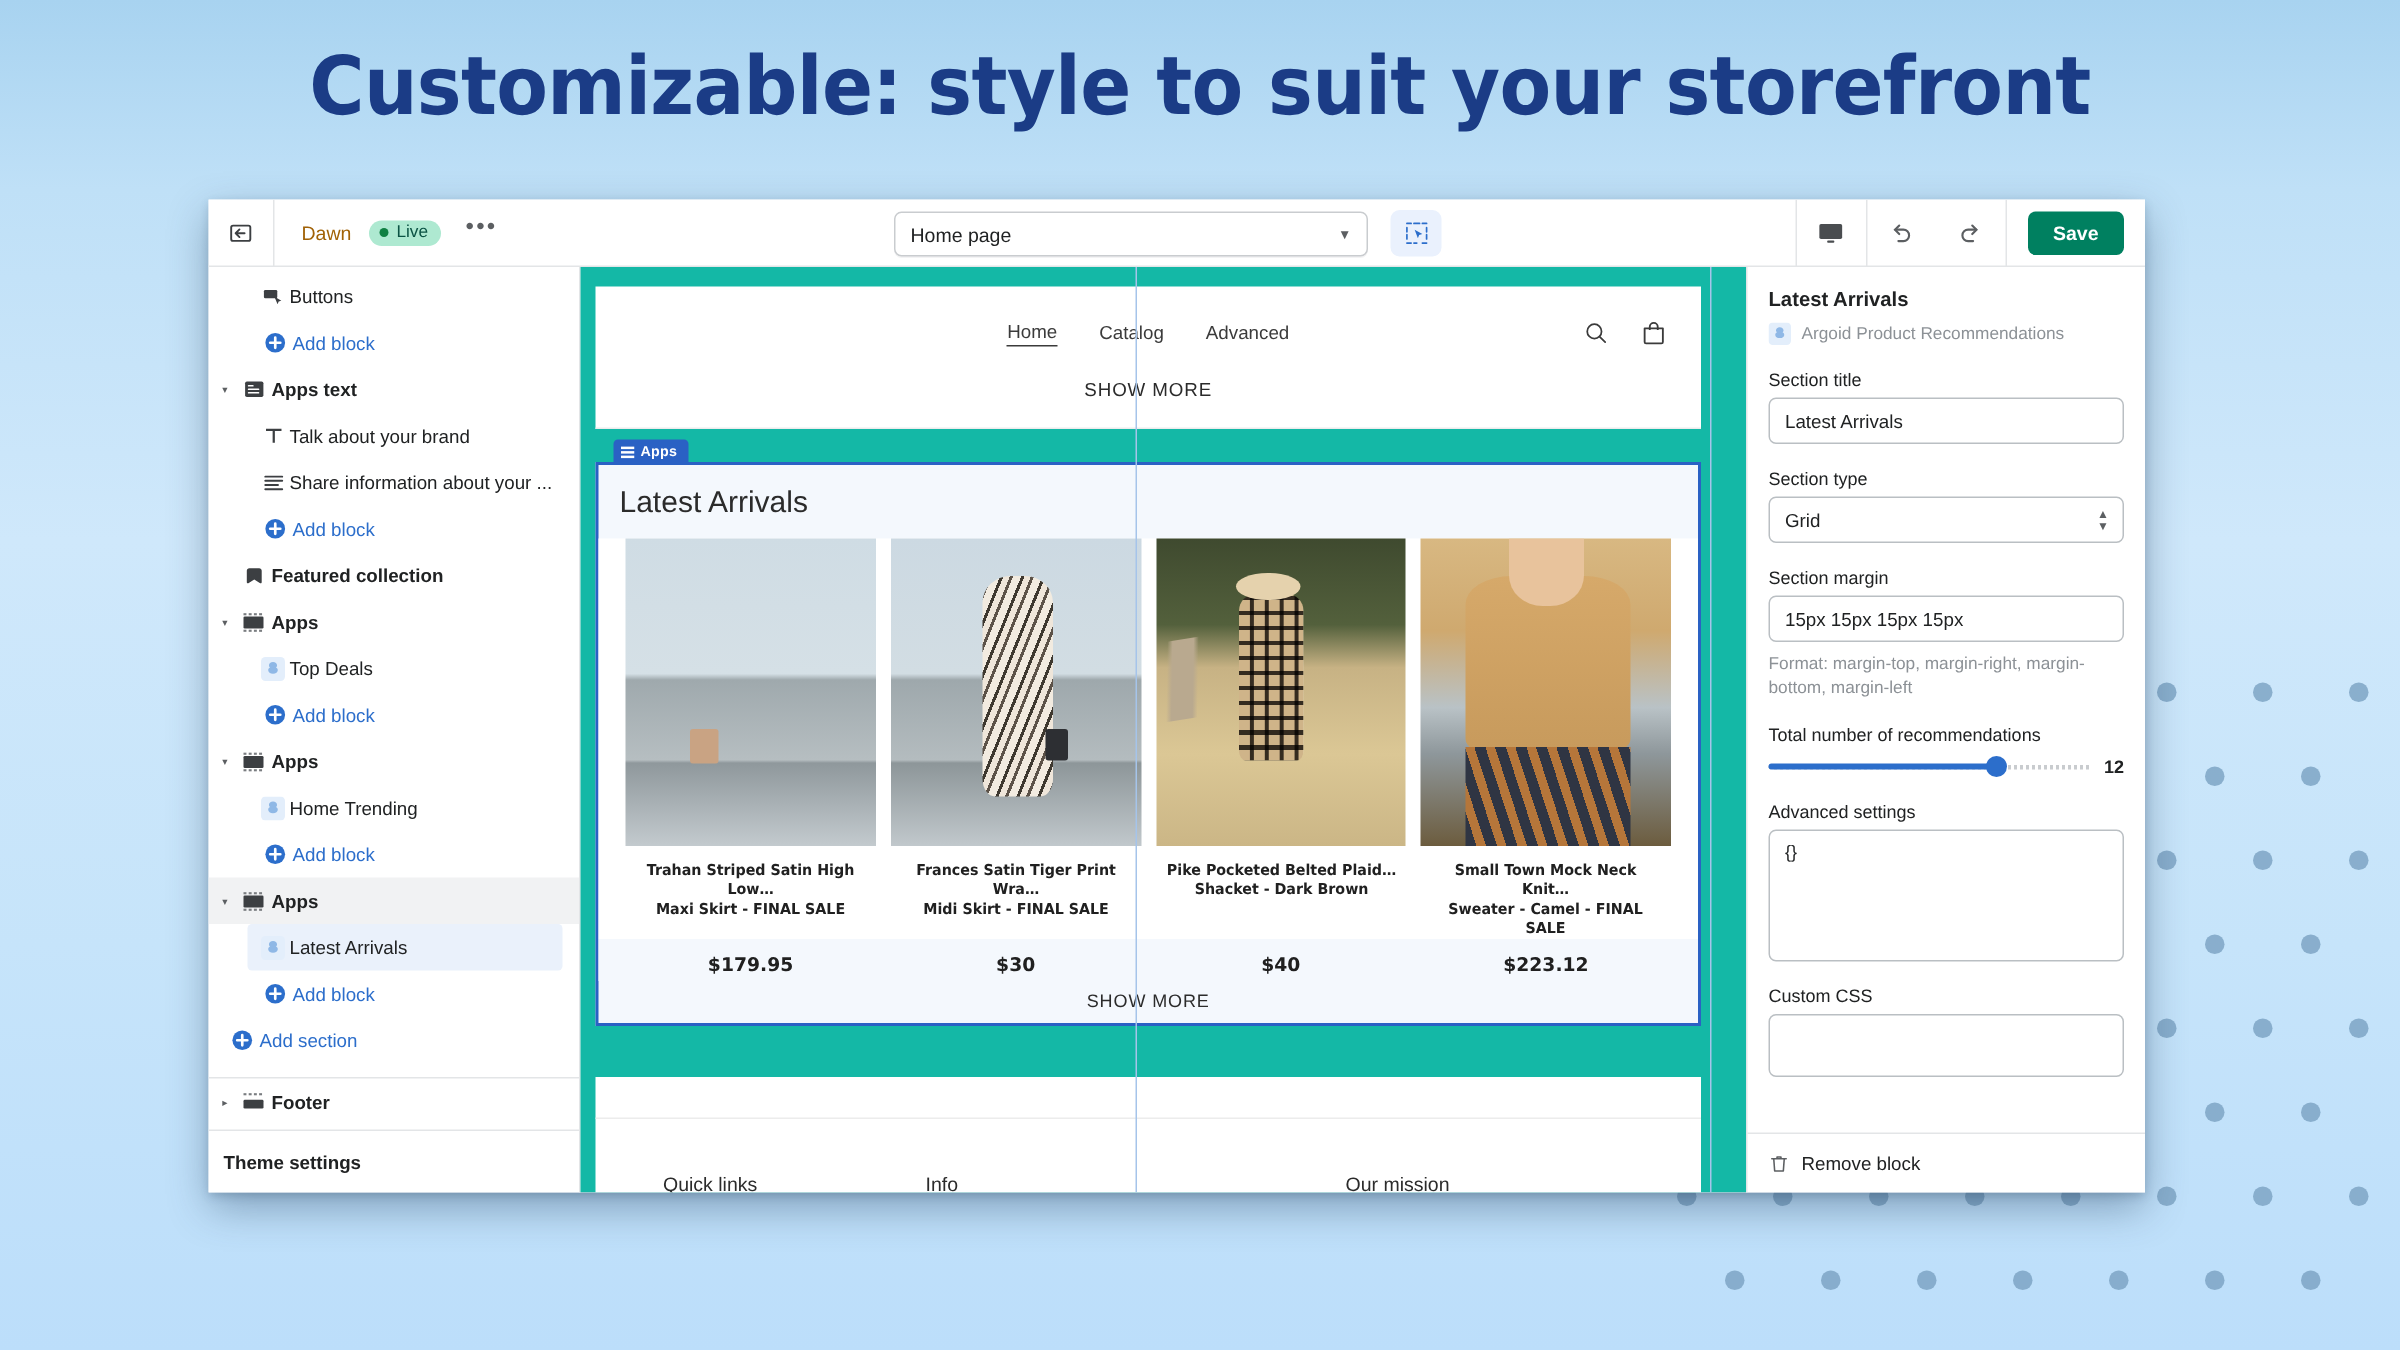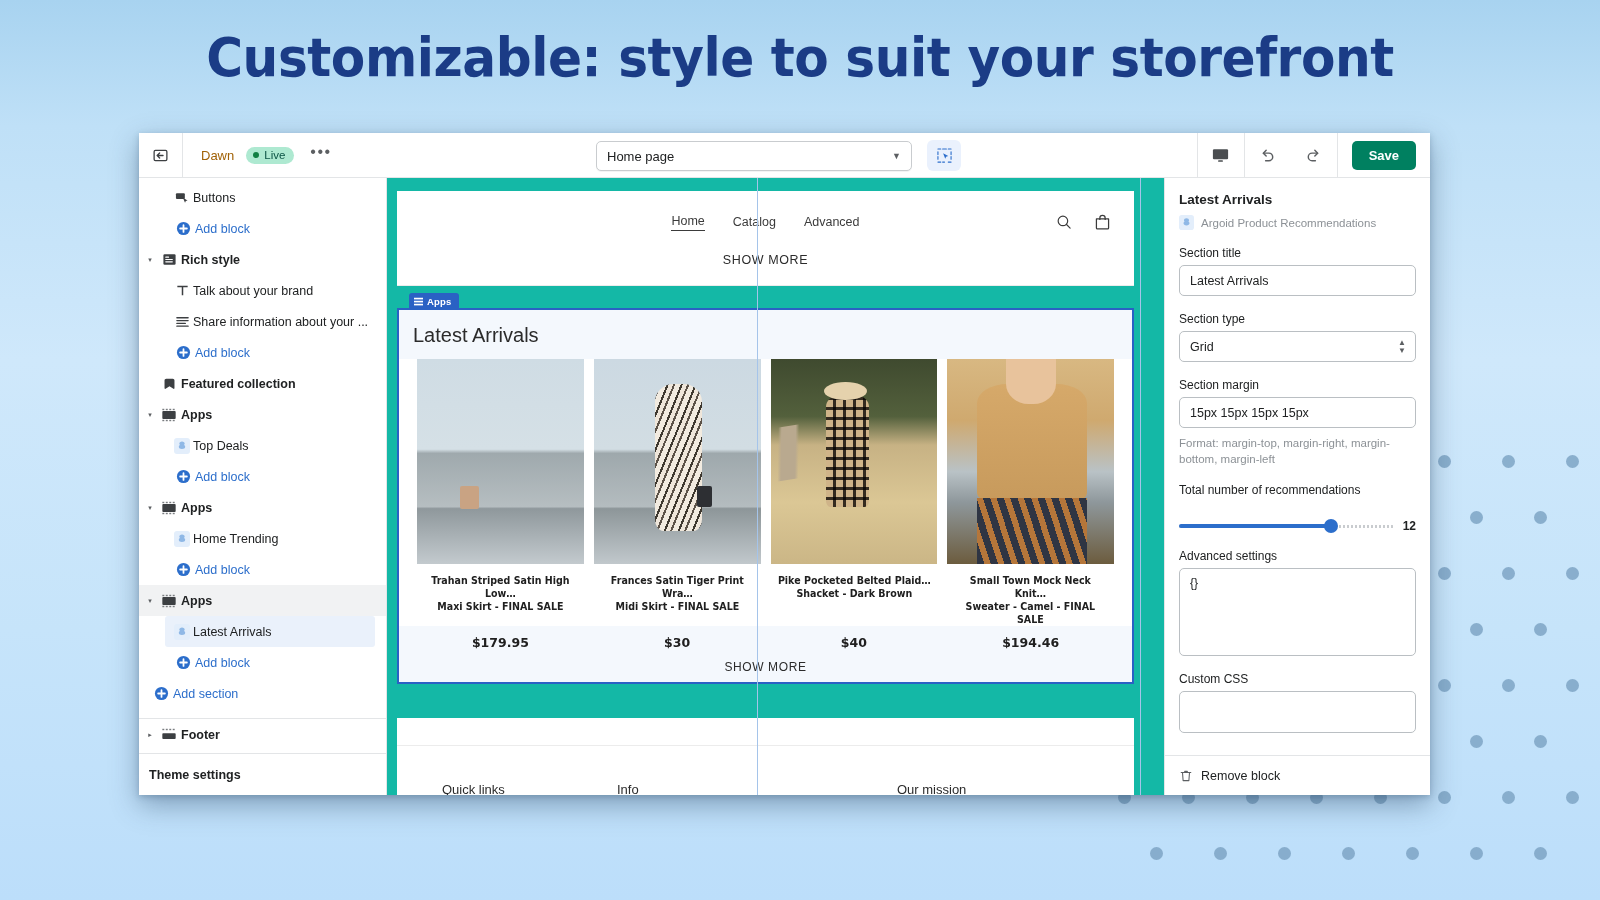--- a/index.html
+++ b/index.html
@@ -124,21 +124,21 @@
   .st-sub { display:flex; align-items:center; gap:7px; margin-top:8px; font-size:11.5px; color:#8c9196; }
   .st-label { font-size:12px; color:#202223; margin-top: 16px; margin-bottom:5px; }
   .st-input {
     width:100%; height:31px; border:1px solid #babfc3; border-radius:5px; background:#fff;
     font-size:12.5px; color:#202223; padding: 0 10px; font-family:"Liberation Sans", sans-serif;
     display:flex; align-items:center;
   }
   .st-select { position:relative; }
   .st-select .arrows { position:absolute; right:9px; top:7px; font-size:8px; color:#5c5f62; line-height:8px; text-align:center;}
   .st-help { font-size:11.5px; color:#8c9196; margin-top: 7px; line-height:16px;}
-  .slider-row { display:flex; align-items:flex-end; gap:9px; margin-top: 22px;}
+  .slider-row { display:flex; align-items:flex-end; gap:9px; margin-top: 7px;}
   .slider { position:relative; flex:1; height:14px; }
   .slider .track-dotted { position:absolute; left:0; right:0; top:6px; height:3px; background:
       repeating-linear-gradient(90deg,#c9cccf 0 2px, transparent 2px 4px); border-radius:2px;}
   .slider .track-fill { position:absolute; left:0; width:71%; top:5px; height:4px; background:#2c6ecb; border-radius:2px;}
   .slider .thumb { position:absolute; left:71%; top:0; width:14px; height:14px; margin-left:-7px; border-radius:50%; background:#2c6ecb; }
   .slider-val { font-size:12px; font-weight:700; color:#202223; }
   .st-textarea { width:100%; height:88px; border:1px solid #babfc3; border-radius:5px; padding:7px 10px; font-size:12px; color:#202223;}
   .st-textarea.small { height:42px; }
   .remove-row { border-top:1px solid #e3e5e7; height:40px; display:flex; align-items:center; gap:8px; padding-left:14px; font-size:12.5px; color:#202223; cursor:pointer;text-align:center;}
 
@@ -289,21 +289,21 @@
             <span class="label">Add block</span>
           </div>
           <div class="row section">
             <span class="twisty">▾</span>
             <span class="ic">
               <svg width="15" height="15" viewBox="0 0 16 16">
                 <rect x="1.5" y="2.5" width="13" height="11" rx="1.3" fill="#3c3f42"></rect>
                 <path d="M4 5.5h3M4 8h7M4 10.5h7" stroke="#fff" stroke-width="1.2" stroke-linecap="round"></path>
               </svg>
             </span>
-            <span class="label">Rich style</span>
+            <span class="label">Apps text</span>
           </div>
           <div class="row block">
             <span class="ic">
               <svg width="15" height="15" viewBox="0 0 16 16" fill="#3c3f42">
                 <path d="M2.5 3h11v1.6H8.8V13H7.2V4.6H2.5z"></path>
               </svg>
             </span>
             <span class="label">Talk about your brand</span>
           </div>
           <div class="row block">
@@ -553,21 +553,21 @@
               <div class="pname">
                 <div>Small Town Mock Neck Knit…</div>
                 <div>Sweater - Camel - FINAL SALE</div>
               </div>
             </div>
           </div>
         <div class="price-row" id="price-row">
             <div class="price">$179.95</div>
             <div class="price">$30</div>
             <div class="price">$40</div>
-            <div class="price">$194.46</div>
+            <div class="price">$223.12</div>
           </div>
         <div class="show-more-bottom">SHOW MORE</div>
       </div>
 
       <div class="footer-area">
         <div class="foot-sep"></div>
         <div class="foot-cols">
           <div class="fc" style="width:220px; padding-left:45px">Quick links</div>
           <div class="fc" style="width:160px">Info</div>
           <div class="fc" style="flex:1; padding-left:120px">Our mission</div>

